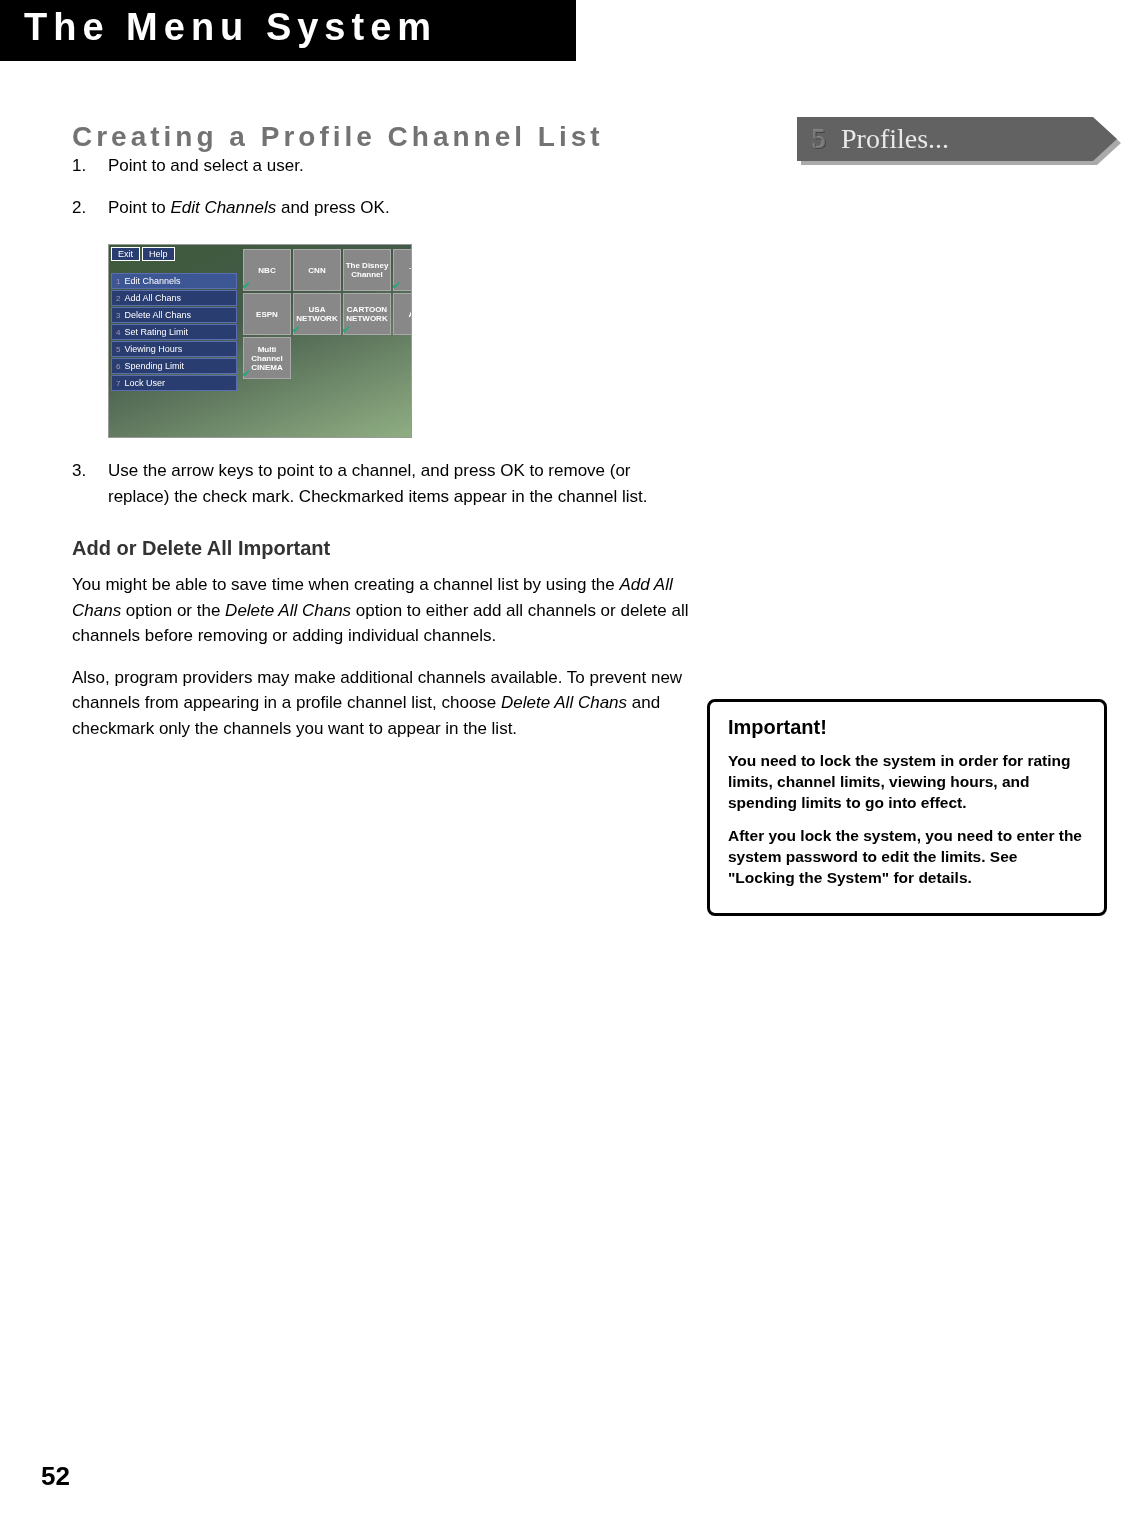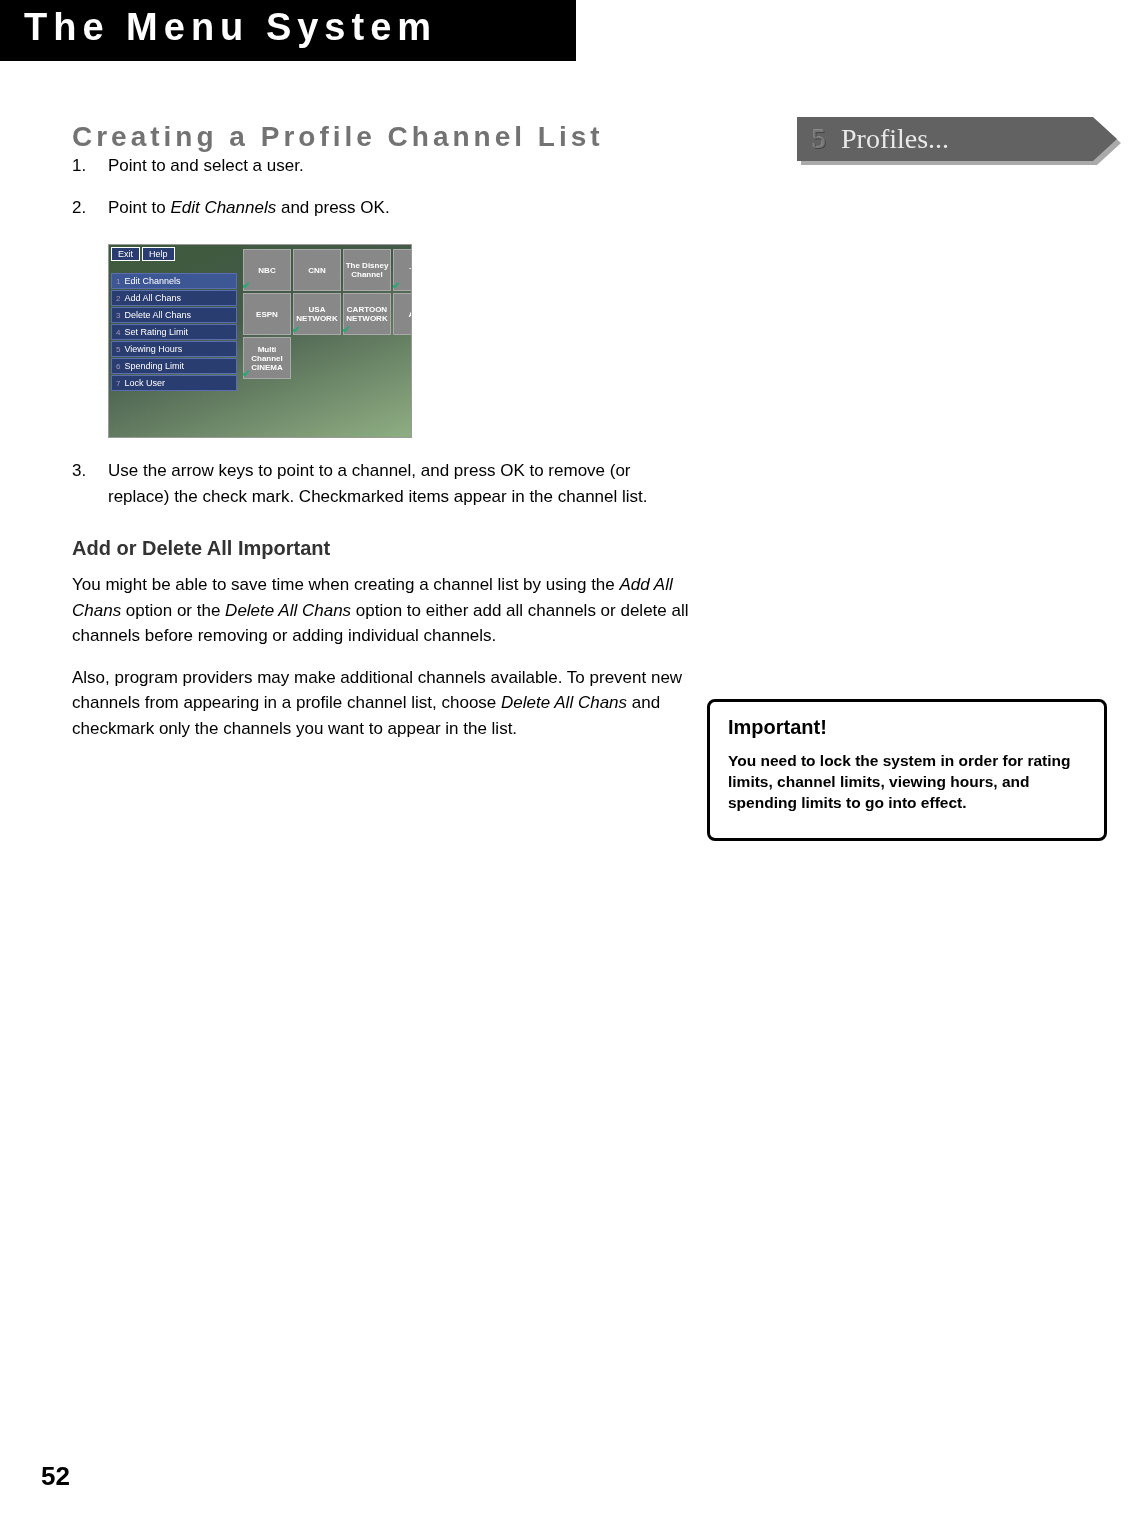--- a/index.html
+++ b/index.html
@@ -324,17 +324,18 @@
       <span>You might be able to save time when creating a channel list by using the </span><span class="italic">Add All Chans</span><span> option or the </span><span class="italic">Delete All Chans</span><span> option to either add all channels or delete all channels before removing or adding individual channels.</span>
     </p>
     <p class="body-text">
       <span>Also, program providers may make additional channels available. To prevent new channels from appearing in a profile channel list, choose </span><span class="italic">Delete All Chans</span><span> and checkmark only the channels you want to appear in the list.</span>
     </p>
   </div>
 
   <div class="important-box">
     <div class="imp-title">Important!</div>
     <div class="imp-text">You need to lock the system in order for rating limits, channel limits, viewing hours, and spending limits to go into effect.</div>
+    <div class="imp-text">After you lock the system, you need to enter the system password to edit the limits. See "Locking the System" for details.</div>
   </div>
 
 </div>
 
 <div class="page-num">52</div>
 
 </body></html>

